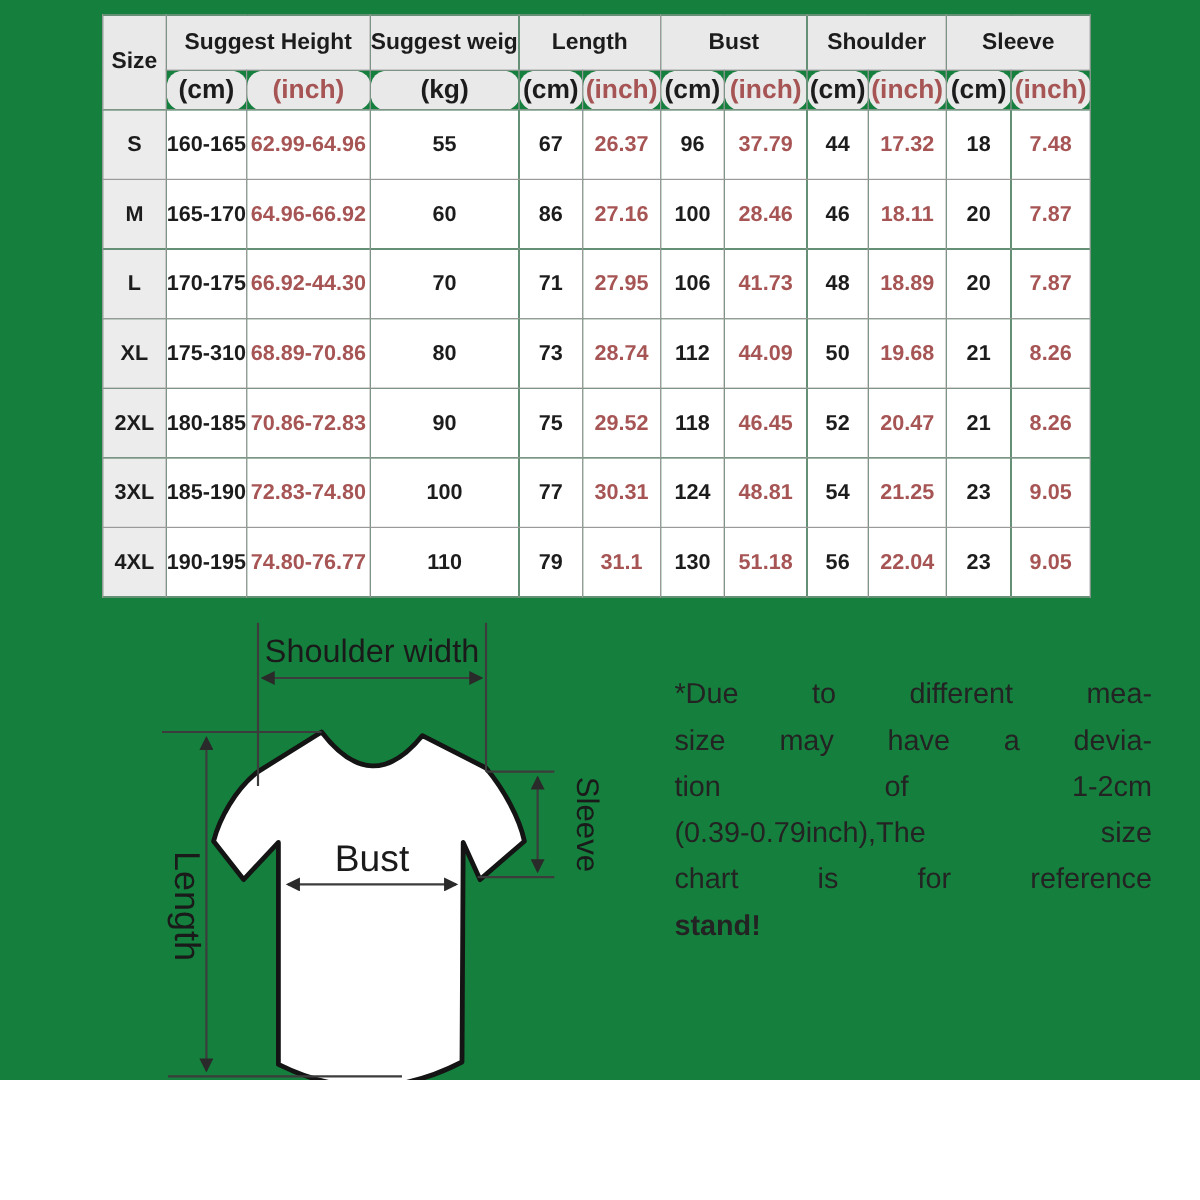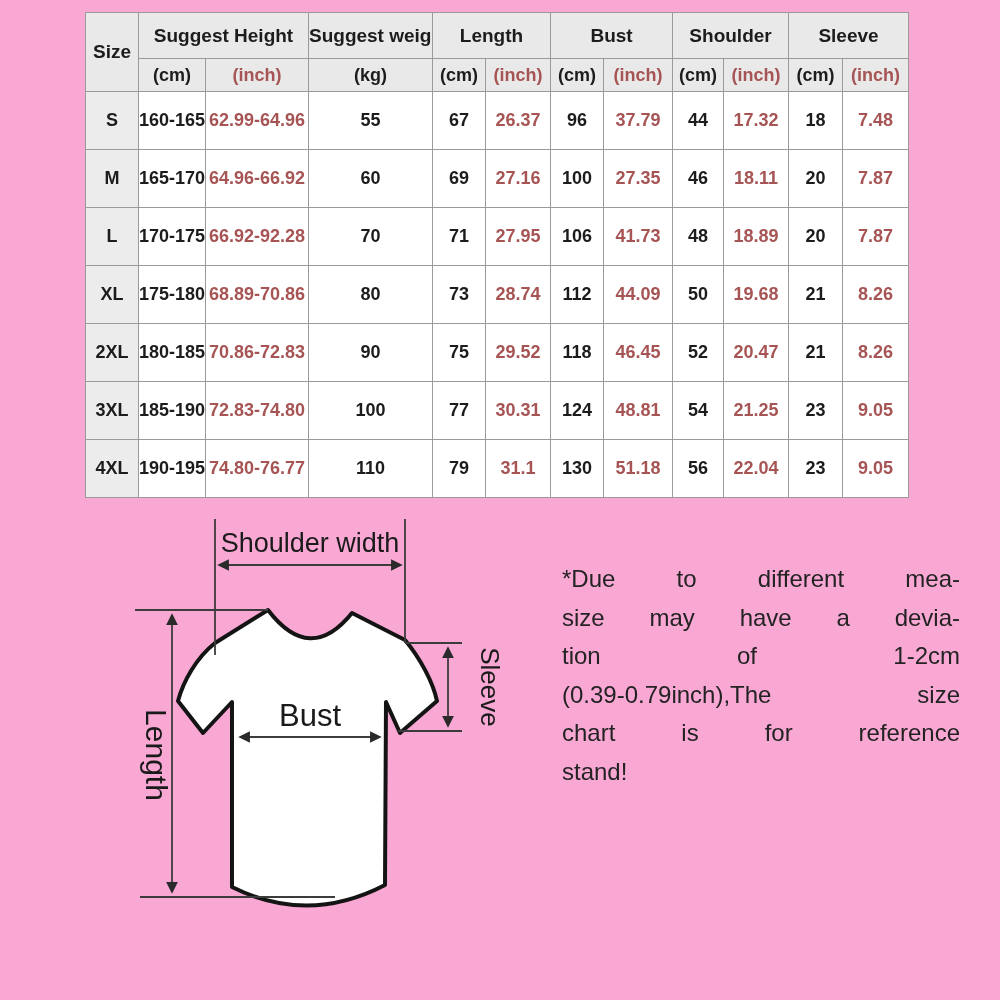--- a/index.html
+++ b/index.html
@@ -4,53 +4,53 @@
 <style>
   :root{
     --inch:#a65454;
     --hdr-bg:#e9e9e9;
     --size-bg:#ececec;
     --border:#9a9a9a;
     --ink:#1c1c1c;
   }
   *{box-sizing:border-box;margin:0;padding:0;}
   body{background:#fff;font-family:"Liberation Sans","DejaVu Sans",sans-serif;}
-  .canvas{position:relative;width:1000px;height:1000px;background:#f9a8d4;overflow:hidden;}
+  .canvas{position:relative;width:1000px;height:900px;background:#15803d;overflow:hidden;}
 
   
   table.size-table{
     position:absolute;left:85px;top:12px;width:823px;
     border-collapse:collapse;table-layout:fixed;
     color:var(--ink);
   }
   table.size-table th, table.size-table td{
     border:1px solid var(--border);
     text-align:center;vertical-align:middle;
     overflow:hidden;white-space:nowrap;
   }
   table.size-table thead th{
     background:var(--hdr-bg);
     font-size:19px;font-weight:700;
   }
   table.size-table tr.h1 th{height:46px;}
-  table.size-table tr.h2 th{height:33px;font-size:18px;}
+  table.size-table tr.h2 th{height:33px;font-size:22px;border-radius:13px;}
   table.size-table tbody tr{height:58px;}
   table.size-table tbody td{
     background:#ffffff;font-size:18px;font-weight:600;
   }
   table.size-table td.size-cell{background:var(--size-bg);}
   table.size-table .inch{color:var(--inch);}
 
   
   .note{
     position:absolute;left:562px;top:560px;width:398px;
     font-size:24px;line-height:38.5px;color:#232323;font-weight:400;
   }
   .note-line{text-align:justify;text-align-last:justify;}
-  .note-line:last-child{text-align-last:left;}
+  .note-line:last-child{text-align-last:left;font-weight:bold;}
 
   
   .diagram{position:absolute;left:100px;top:505px;width:460px;height:450px;}
   .shirt-outline{fill:#ffffff;stroke:#141414;stroke-width:4;stroke-linejoin:round;}
   .mline{stroke:#3c3c3c;stroke-width:1.8;fill:none;}
   .mtext{fill:#1a1a1a;font-family:"Liberation Sans","DejaVu Sans",sans-serif;}
 </style>
 </head>
 <body>
 
@@ -108,46 +108,46 @@
           <td>44</td>
           <td class="inch">17.32</td>
           <td>18</td>
           <td class="inch">7.48</td>
         </tr>
         <tr>
           <td class="size-cell">M</td>
           <td>165-170</td>
           <td class="inch">64.96-66.92</td>
           <td>60</td>
-          <td>69</td>
+          <td>86</td>
           <td class="inch">27.16</td>
           <td>100</td>
-          <td class="inch">27.35</td>
+          <td class="inch">28.46</td>
           <td>46</td>
           <td class="inch">18.11</td>
           <td>20</td>
           <td class="inch">7.87</td>
         </tr>
         <tr>
           <td class="size-cell">L</td>
           <td>170-175</td>
-          <td class="inch">66.92-92.28</td>
+          <td class="inch">66.92-44.30</td>
           <td>70</td>
           <td>71</td>
           <td class="inch">27.95</td>
           <td>106</td>
           <td class="inch">41.73</td>
           <td>48</td>
           <td class="inch">18.89</td>
           <td>20</td>
           <td class="inch">7.87</td>
         </tr>
         <tr>
           <td class="size-cell">XL</td>
-          <td>175-180</td>
+          <td>175-310</td>
           <td class="inch">68.89-70.86</td>
           <td>80</td>
           <td>73</td>
           <td class="inch">28.74</td>
           <td>112</td>
           <td class="inch">44.09</td>
           <td>50</td>
           <td class="inch">19.68</td>
           <td>21</td>
           <td class="inch">8.26</td>

